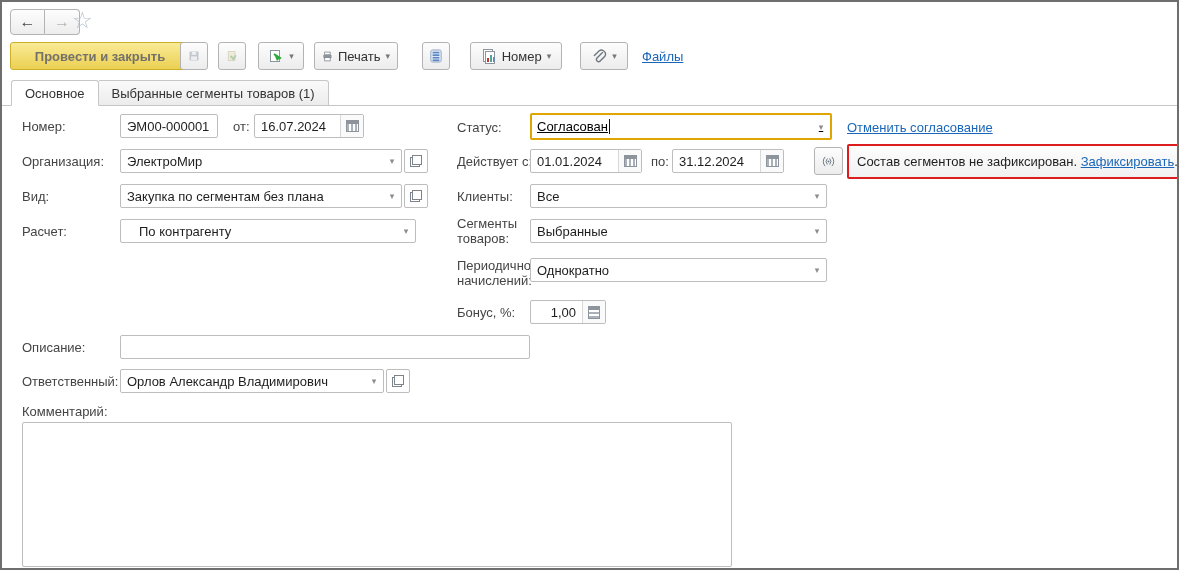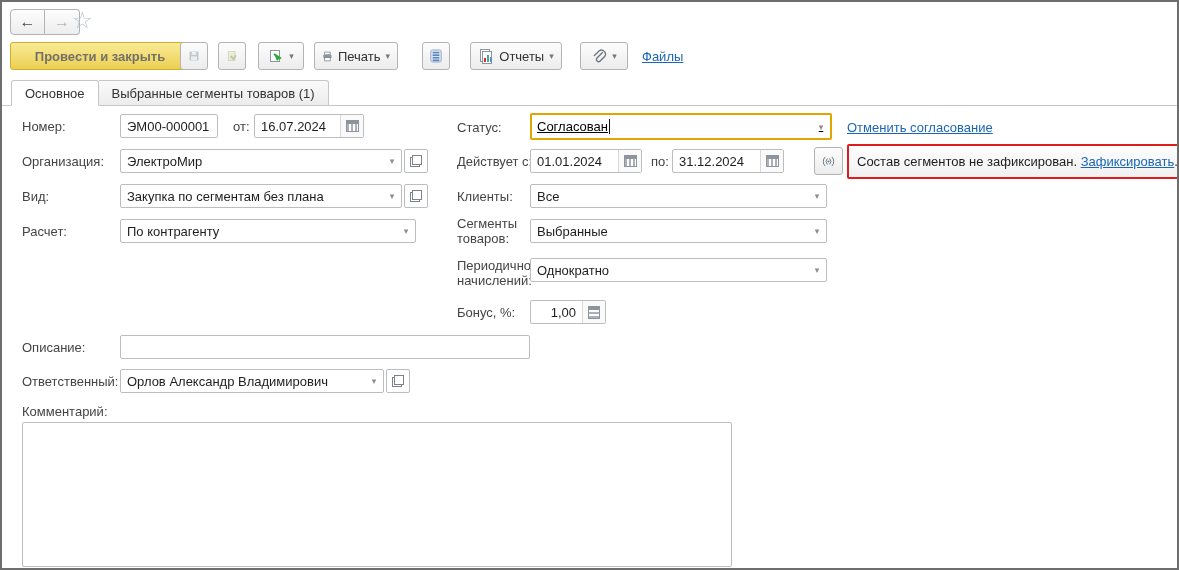--- a/index.html
+++ b/index.html
@@ -144,21 +144,21 @@
   </div>
 
   <div class="tbtn" style="left:468px;width:92px;">
     <svg width="16" height="16" viewBox="0 0 16 16">
       <rect x="2.5" y="1.5" width="9" height="12" fill="#fff" stroke="#8d949c"></rect>
       <rect x="4.5" y="3.5" width="9" height="12" fill="#fff" stroke="#8d949c"></rect>
       <rect x="6" y="10" width="2" height="4" fill="#c33"></rect>
       <rect x="9" y="7" width="2" height="7" fill="#4a9"></rect>
       <rect x="12" y="9" width="1.5" height="5" fill="#58c"></rect>
     </svg>
-    <span>Отчеты</span>
+    <span>Номер</span>
     <span class="dd">▾</span>
   </div>
 
   <div class="tbtn" style="left:578px;width:48px;">
     <svg width="16" height="16" viewBox="0 0 16 16">
       <path d="M11.5 4.5 L6 10 a2.2 2.2 0 0 0 3.1 3.1 L13.6 8.6 a4 4 0 0 0-5.6-5.6 L3.4 7.6" fill="none" stroke="#6f767e" stroke-width="1.4" stroke-linecap="round"></path>
     </svg>
     <span class="dd">▾</span>
   </div>
 
@@ -191,21 +191,21 @@
   <div class="lbl nowrap" style="left:20px;top:187px;">Вид:</div>
   <div class="field" style="left:118px;top:182px;width:282px;">
     <span class="val">Закупка по сегментам без плана</span>
     <span class="combo">▾</span>
   </div>
   <div class="openbtn" style="left:400px;top:182px;">
     <span class="ico-open"></span>
   </div>
 
   <div class="lbl nowrap" style="left:20px;top:222px;">Расчет:</div>
-  <div class="field" style="left:118px;top:217px;width:296px;">
+  <div class="field" style="left:118px;top:217px;width:296px;padding-left:12px;">
     <span class="val">По контрагенту</span>
     <span class="combo">▾</span>
   </div>
 
   <div class="lbl nowrap" style="left:455px;top:118px;">Статус:</div>
   <div class="statusfield">
     <span class="val" style="display:flex;align-items:center;padding:0 5px;font-size:13px;flex:1;">
       <span>Согласован</span>
       <span class="caret"></span>
     </span>

